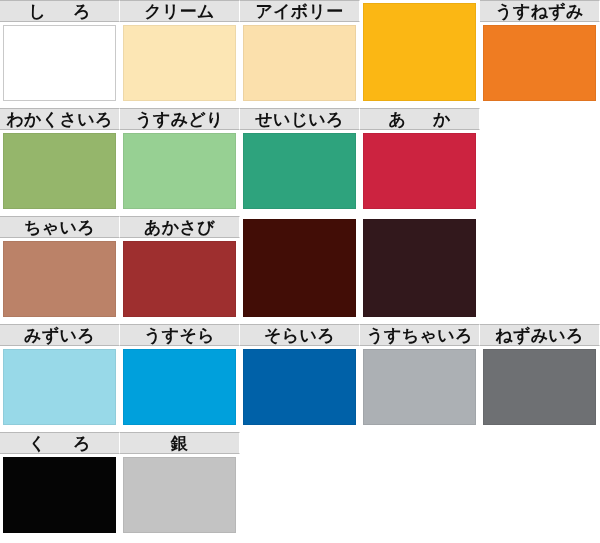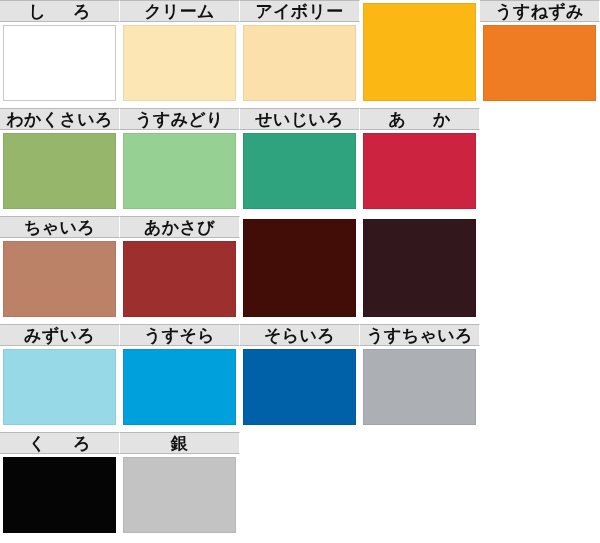--- a/index.html
+++ b/index.html
@@ -186,20 +186,26 @@
         <div class="swatch-wrap">
           <div class="swatch" style="background: rgb(0, 97, 168);"></div>
         </div>
       </div>
       <div class="color-cell">
         <div class="swatch-label">うすちゃいろ</div>
         <div class="swatch-wrap">
           <div class="swatch" style="background: rgb(172, 176, 180);"></div>
         </div>
       </div>
+      <div class="color-cell">
+        <div class="swatch-label">ねずみいろ</div>
+        <div class="swatch-wrap">
+          <div class="swatch" style="background: rgb(110, 112, 115);"></div>
+        </div>
+      </div>
     </div>
     <div class="color-row">
       <div class="color-cell">
         <div class="swatch-label spaced">く　ろ</div>
         <div class="swatch-wrap">
           <div class="swatch" style="background: rgb(5, 5, 5);"></div>
         </div>
       </div>
       <div class="color-cell">
         <div class="swatch-label">銀</div>

